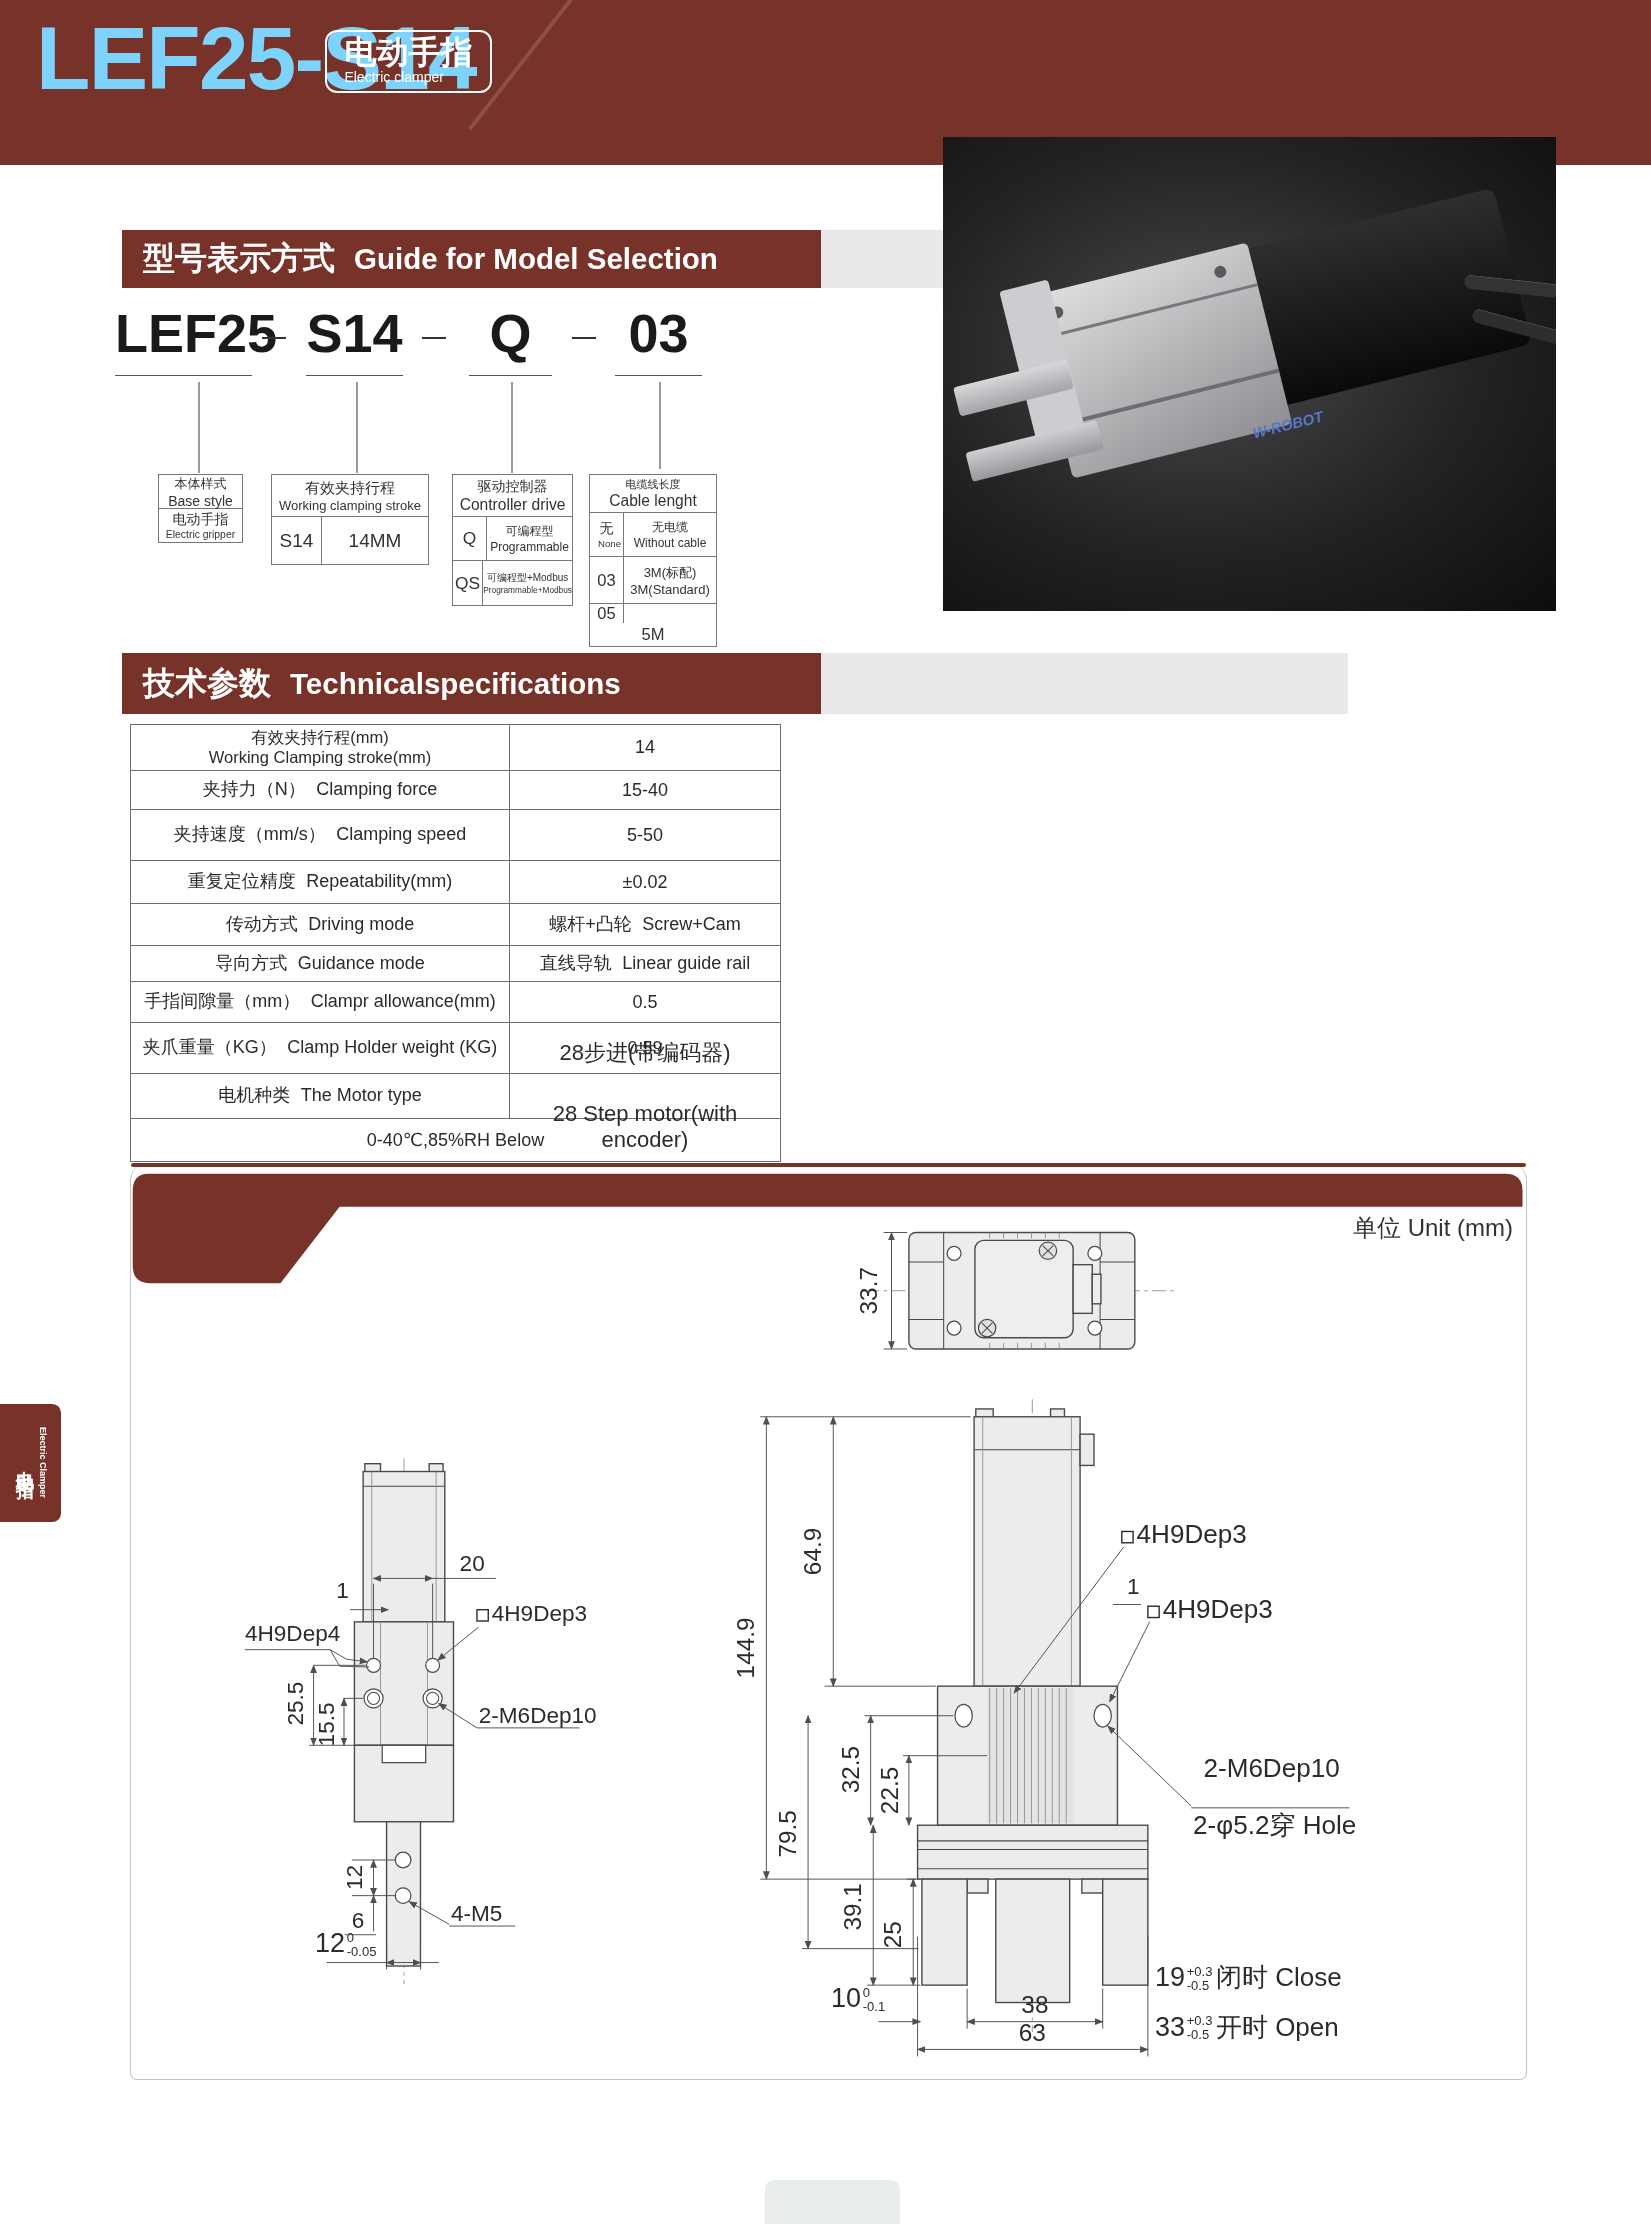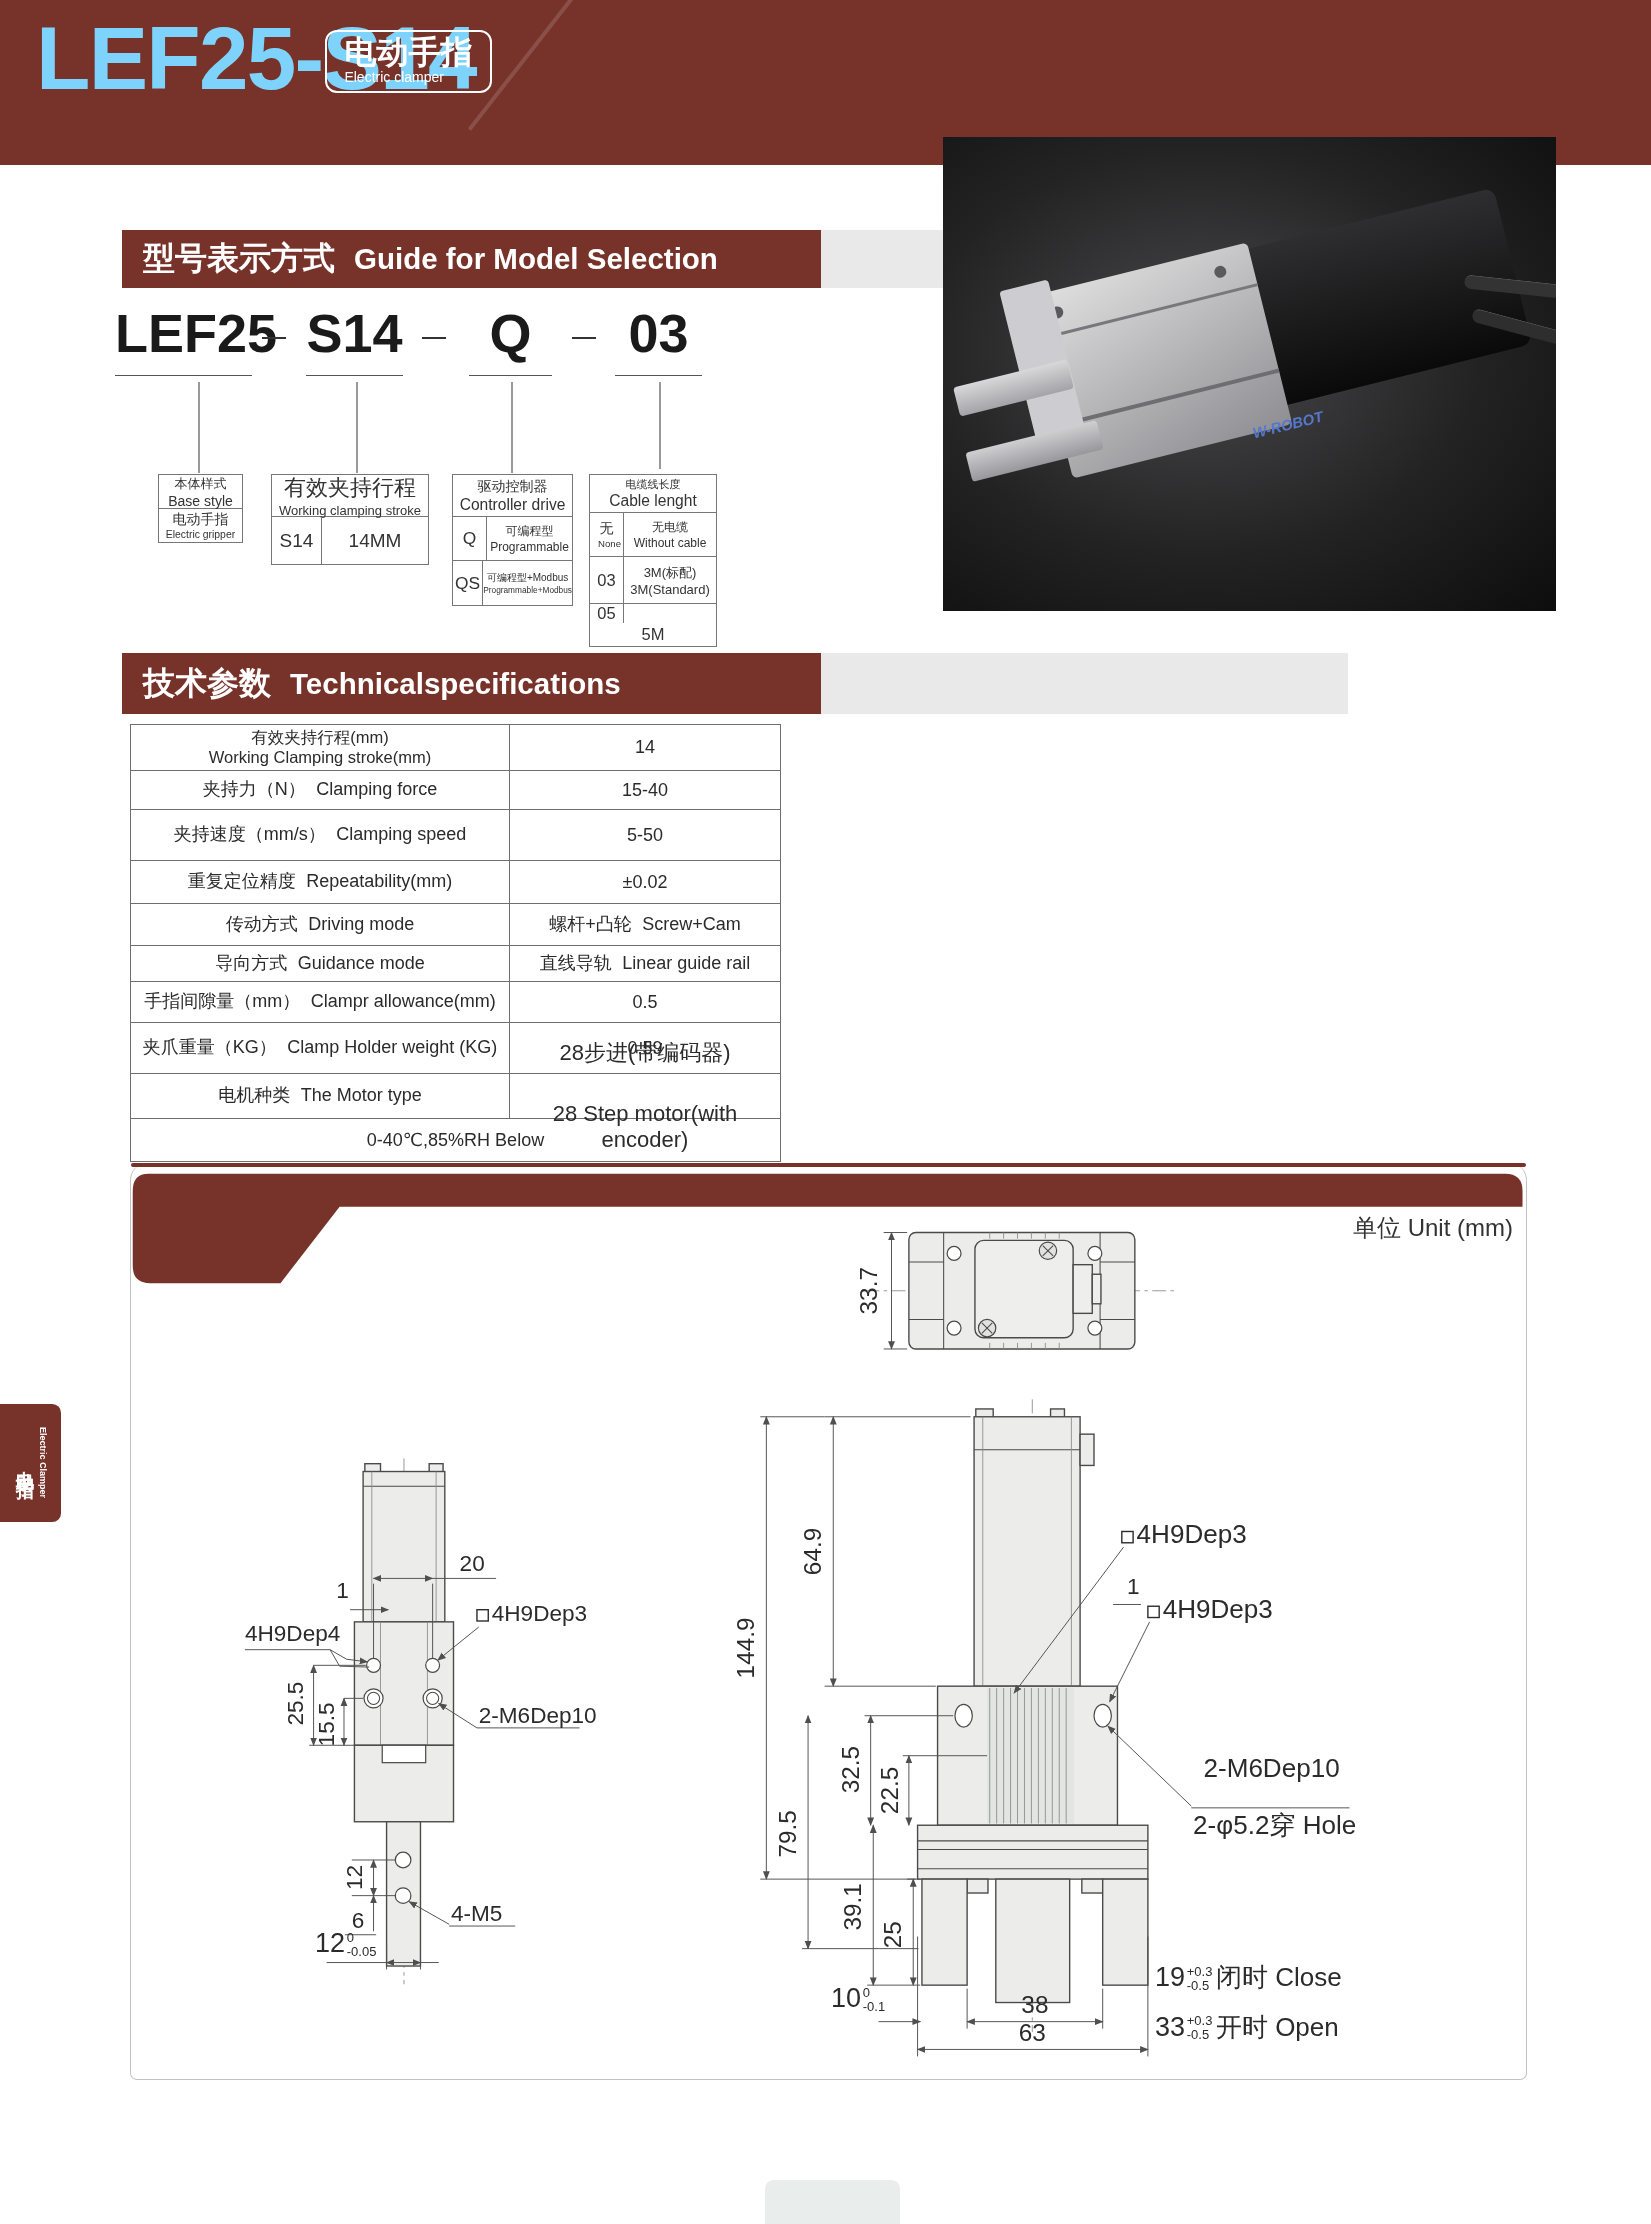--- a/index.html
+++ b/index.html
@@ -105,21 +105,21 @@
       <span style="font-size:14px;">Base style</span>
     </div>
     <div class="mb-desc" style="height:33px;">
       <span style="font-size:14px;">电动手指</span>
       <span style="font-size:10.4px;">Electric gripper</span>
     </div>
   </div>
 
   <div class="abs mbox" style="left:271px;top:474px;width:156px;">
     <div class="mb-h" style="height:41px;">
-      <span style="font-size:22px;">有效夹持行程</span>
+      <span style="font-size:15px;">有效夹持行程</span>
       <span style="font-size:13px;">Working clamping stroke</span>
     </div>
     <div class="mb-row" style="height:47px;">
       <div class="mb-code" style="width:49px;font-size:19px;">S14</div>
       <div class="mb-desc" style="font-size:19px;">14MM</div>
     </div>
   </div>
 
   <div class="abs mbox" style="left:452px;top:474px;width:119px;">
     <div class="mb-h" style="height:41px;">

